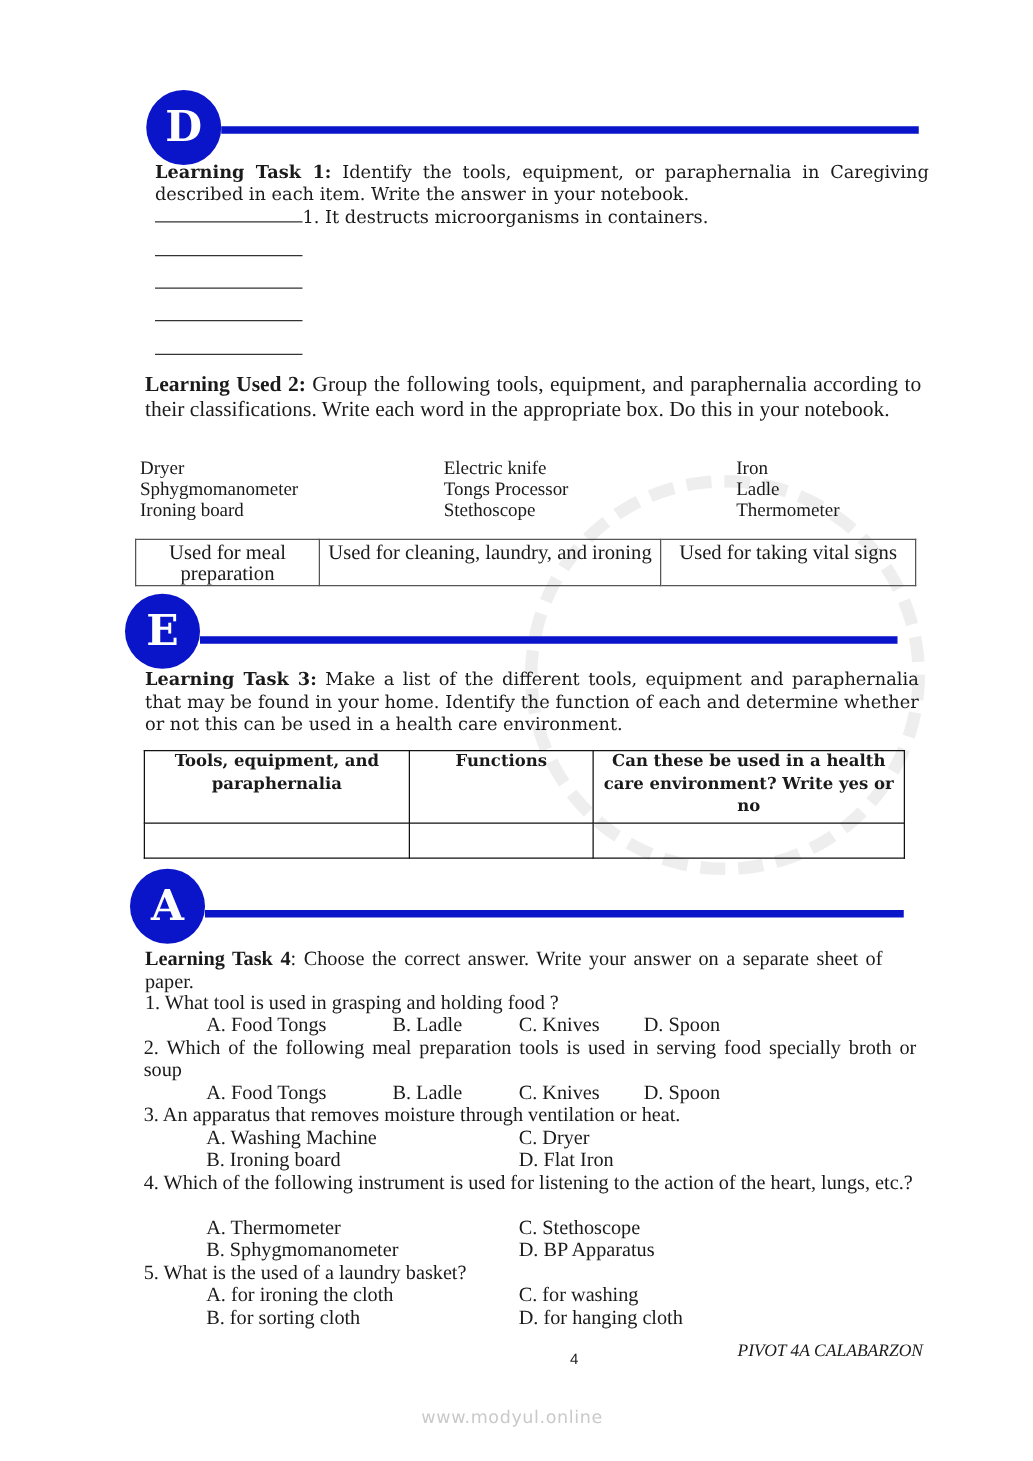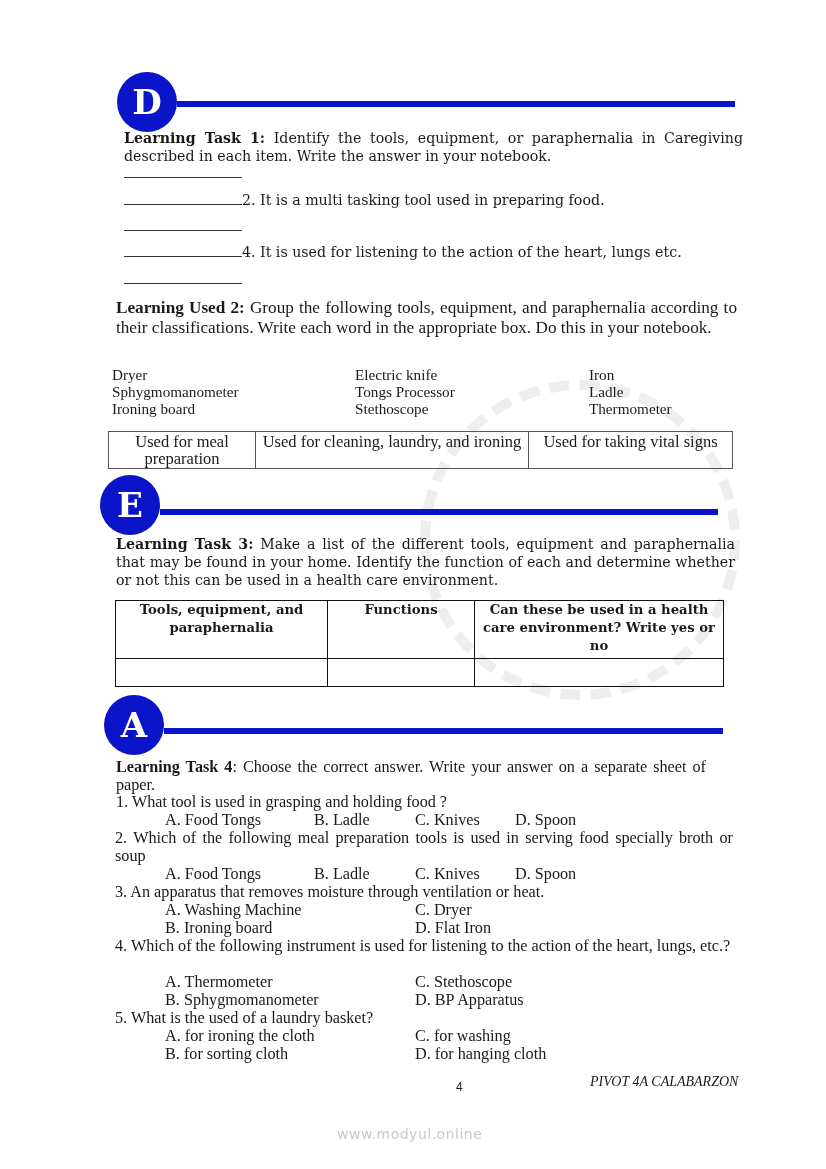--- a/index.html
+++ b/index.html
@@ -41,24 +41,24 @@
 
 <div class="stamp" style="left:420px; top:380px; width:300px; height:300px;"></div>
 
 <div class="sec-circle" style="left:117px; top:72px;">D</div>
 <div class="sec-line" style="left:177px; top:101px; width:558px;"></div>
 
 <div class="p slab" style="left:124px; top:129px; width:619px;">
   <b>Learning Task 1:</b><span> Identify the tools, equipment, or paraphernalia in Caregiving described in each item. Write the answer in your notebook.</span>
 </div>
 
-<div class="blank-line slab" style="left:124px; top:164px;"><span class="blank"></span></div>
-<div class="blank-line slab" style="left:124px; top:191px;"><span class="blank"></span><span>2. It is a multi tasking tool used in preparing food.</span></div>
+<div class="blank-line slab" style="left:124px; top:164px;"><span class="blank"></span><span>1. It destructs microorganisms in containers.</span></div>
+<div class="blank-line slab" style="left:124px; top:191px;"><span class="blank"></span></div>
 <div class="blank-line slab" style="left:124px; top:217px;"><span class="blank"></span></div>
-<div class="blank-line slab" style="left:124px; top:243px;"><span class="blank"></span><span>4. It is used for listening to the action  of the heart, lungs etc.</span></div>
+<div class="blank-line slab" style="left:124px; top:243px;"><span class="blank"></span></div>
 <div class="blank-line slab" style="left:124px; top:270px;"><span class="blank"></span></div>
 
 <div class="p t2" style="left:116px; top:298px; width:621px;">
   <b>Learning Used 2:</b><span> Group the following tools, equipment, and  paraphernalia according to their classifications. Write each word in the appropriate box. Do this in your notebook.</span>
 </div>
 
 <div class="words" style="left:112px; top:366px;">
   <div>Dryer</div>
   <div>Sphygmomanometer</div>
   <div>Ironing board</div>

